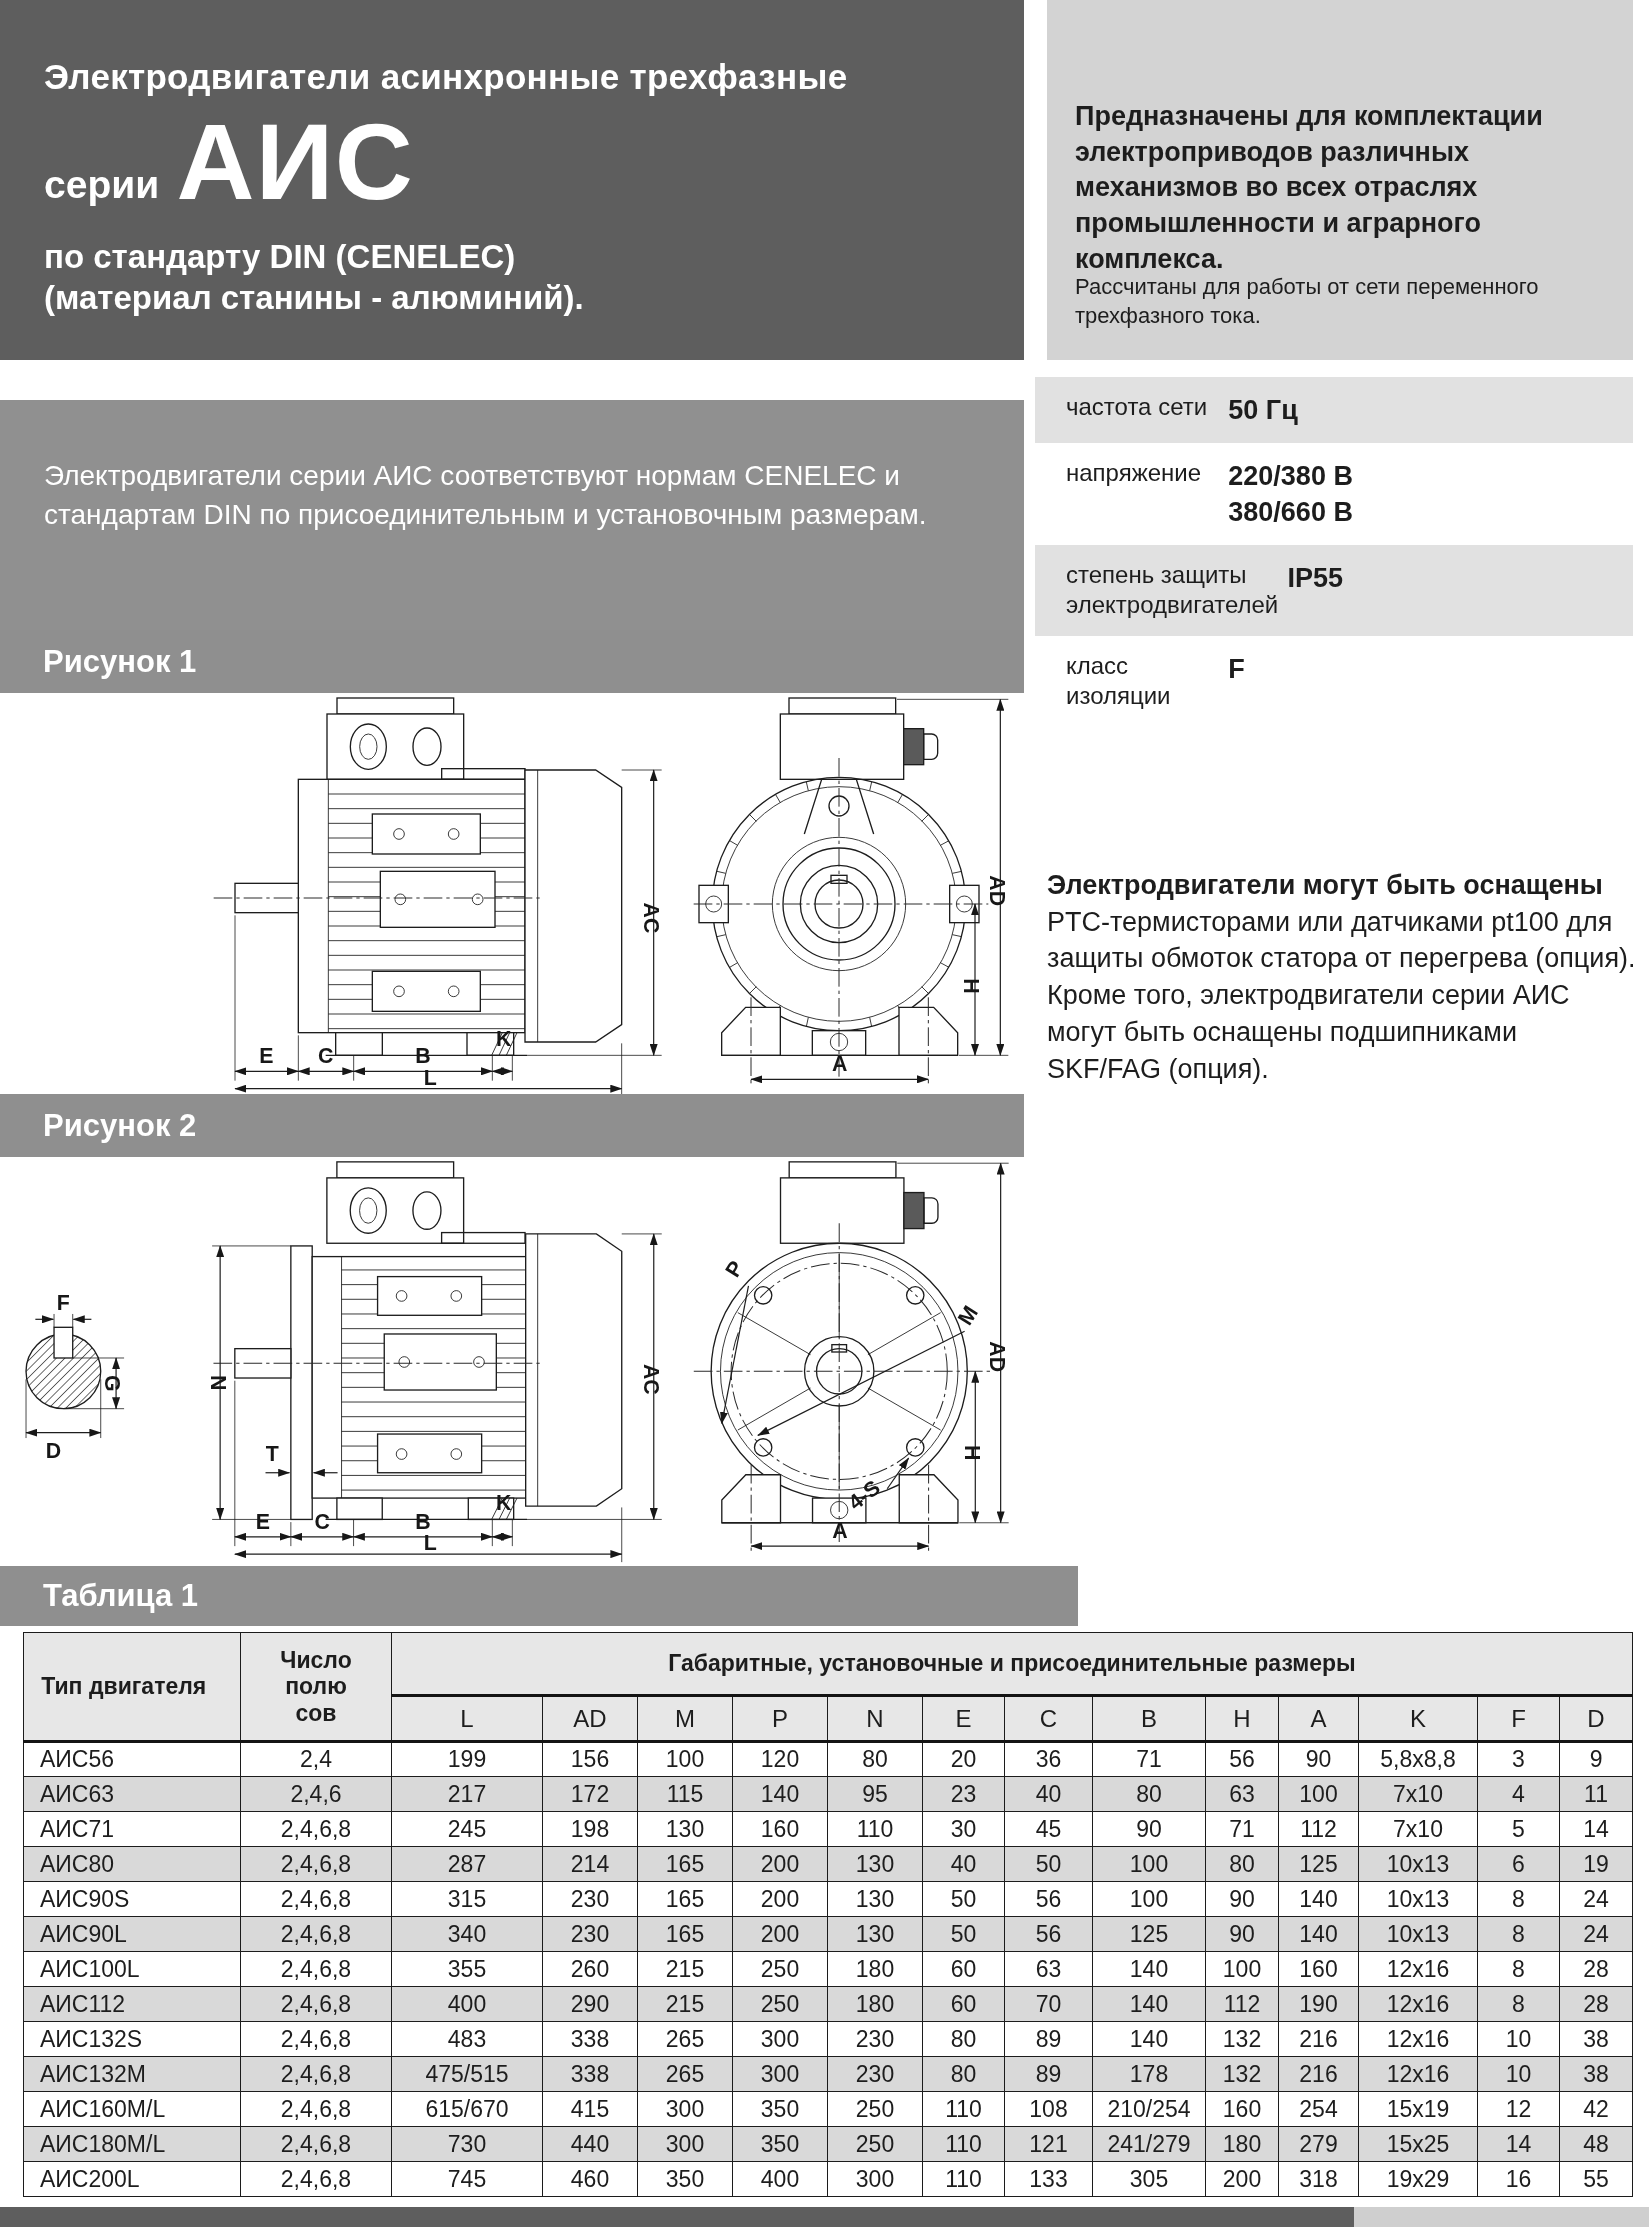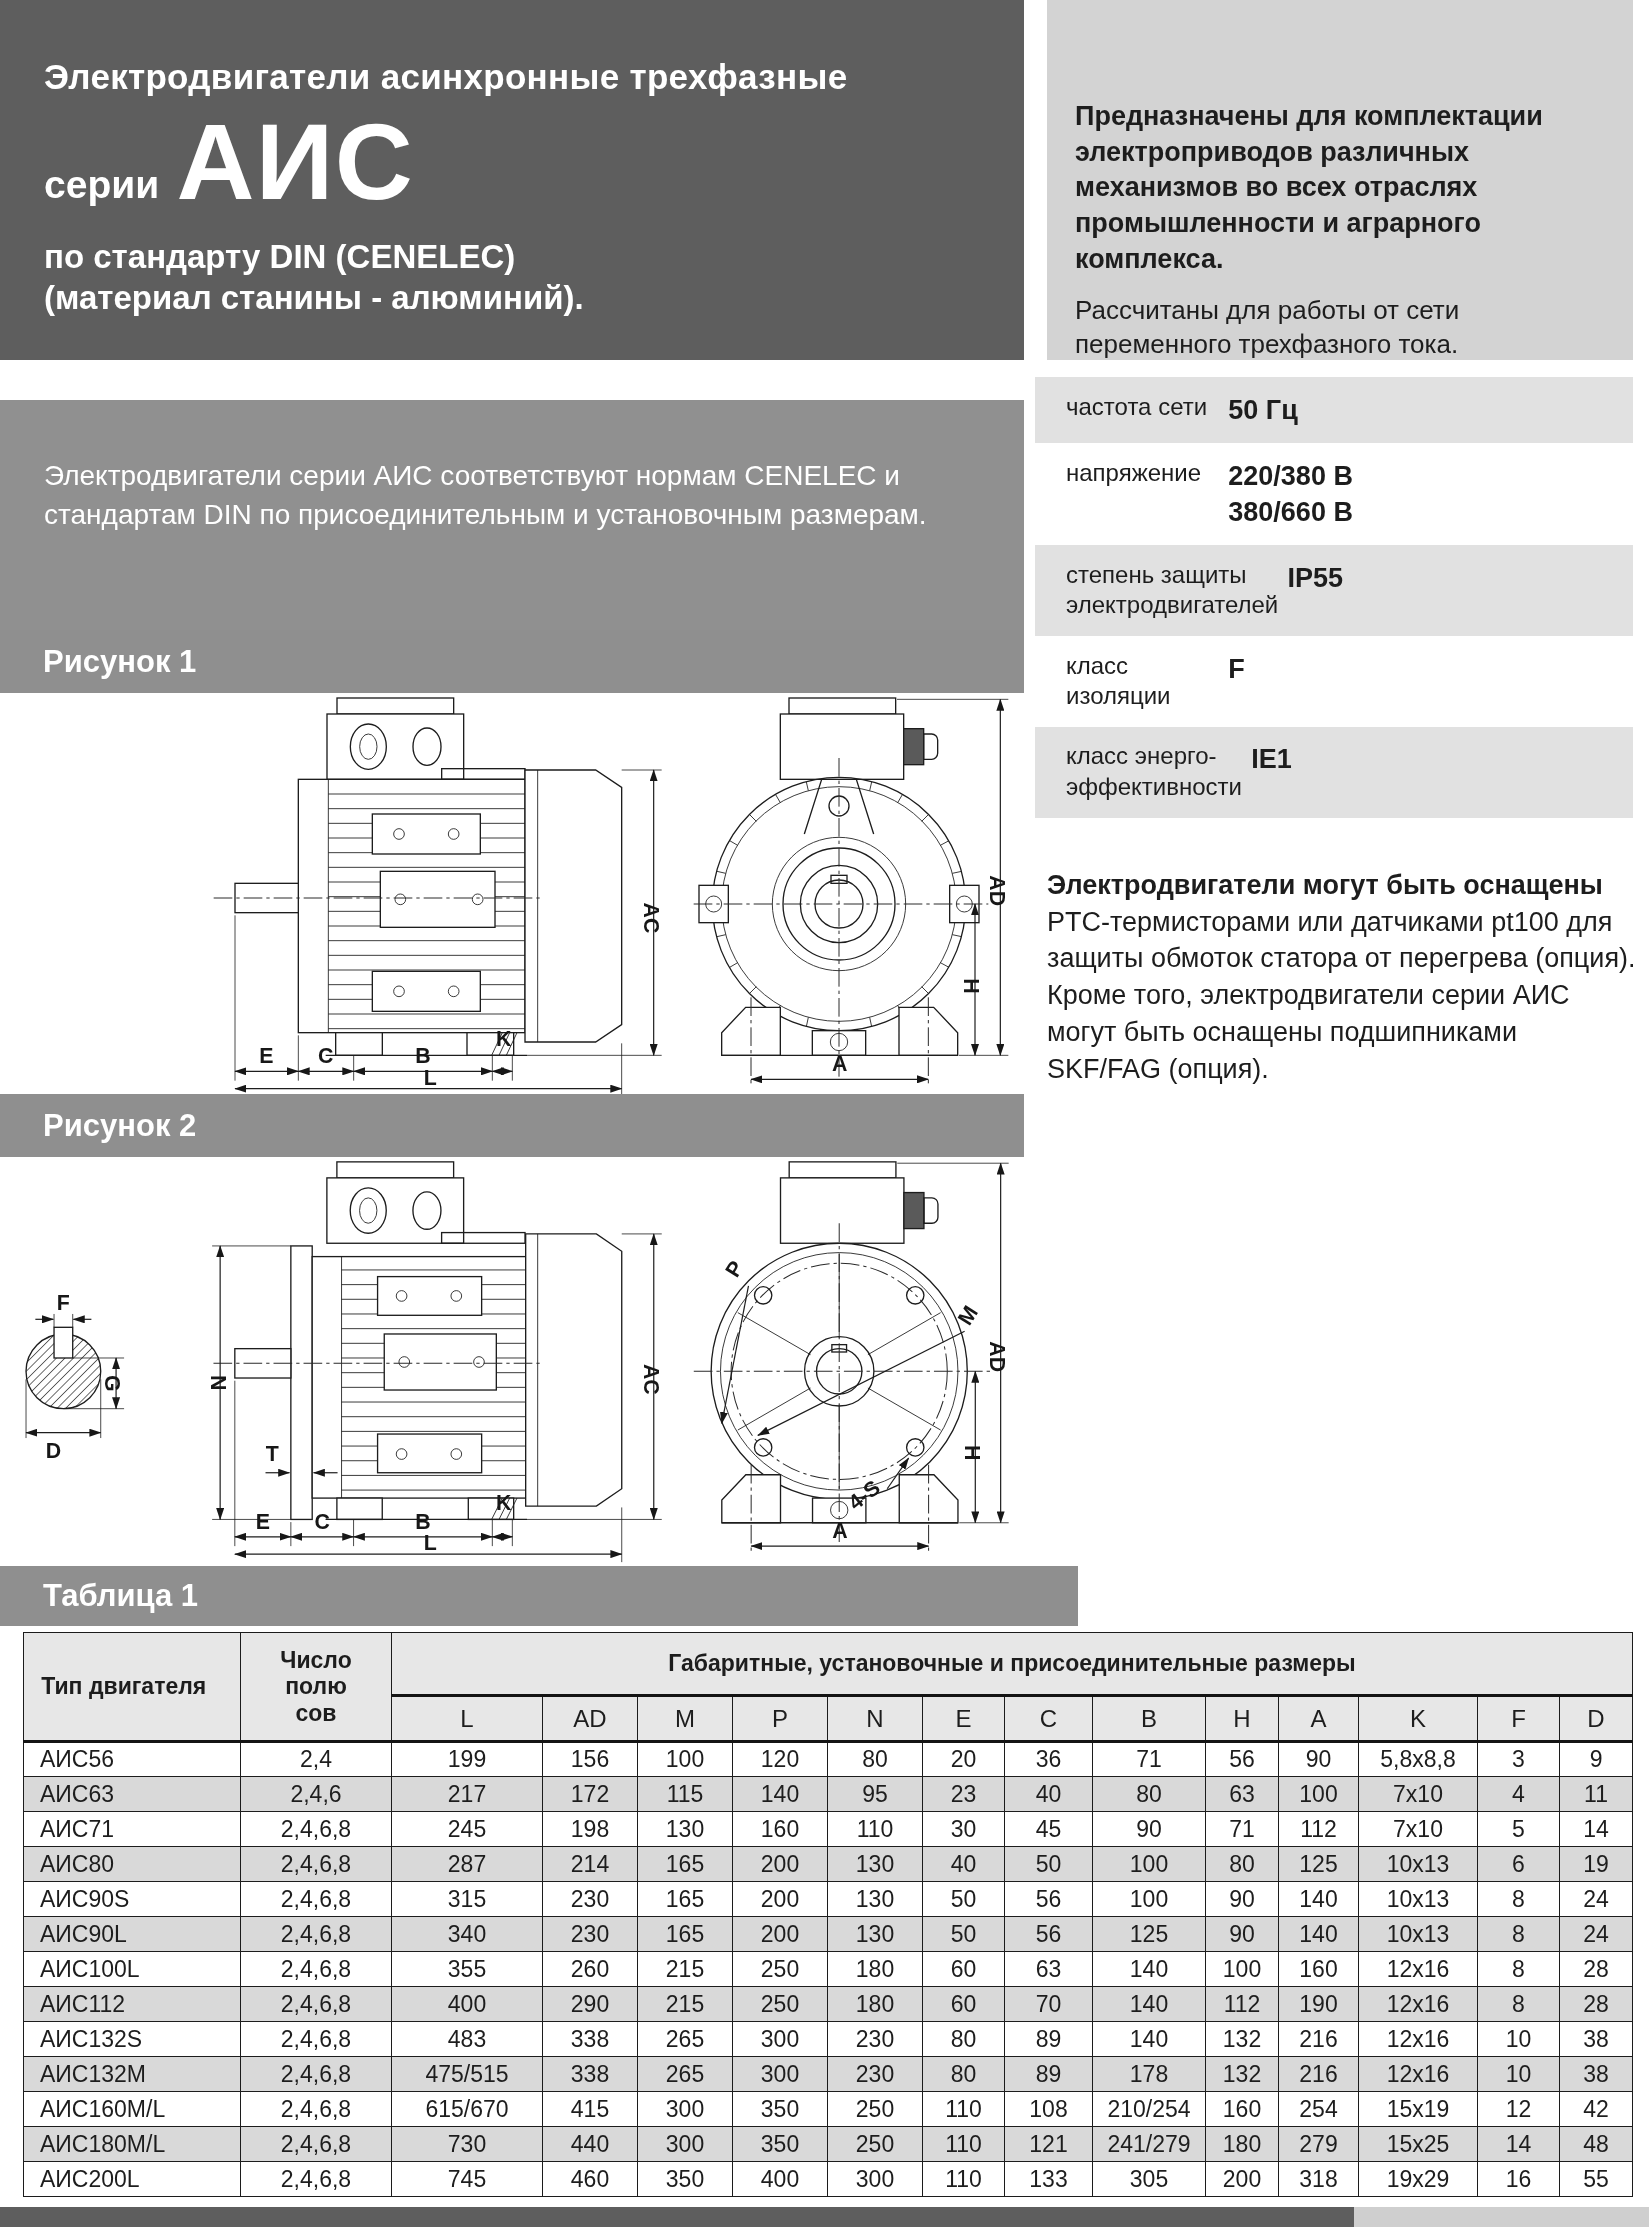--- a/index.html
+++ b/index.html
@@ -27,21 +27,21 @@
   .fig2-bar { left:0; top:1094px; width:1024px; height:63px; }
   .tbl-bar  { left:0; top:1566px; width:1078px; height:60px; }
 
   .fig-area { background:#ffffff; }
   #fig1-area { left:0; top:694px; width:1024px; height:402px; }
   #fig2-area { left:0; top:1159px; width:1024px; height:404px; }
 
   
   .right-box { left:1047px; top:0; width:586px; height:360px; background:#d3d3d3; }
   .purpose-bold { position:absolute; left:28px; top:72px; width:530px; font-size:27px; font-weight:bold; line-height:1.32; }
-  .purpose-text { position:absolute; left:28px; top:268px; width:530px; font-size:26px; line-height:1.3; }
+  .purpose-text { position:absolute; left:28px; top:251px; width:530px; font-size:22px; line-height:1.3; }
 
   .specs { left:1035px; top:377px; width:598px; }
   .spec-row { display:flex; align-items:flex-start; padding:14.7px 6.7px 14.7px 31px; }
   .spec-row.shaded { background:#e1e1e1; }
   .spec-label { flex:0 0 153px; font-size:24px; line-height:1.28; white-space:pre-line; }
   .spec-value { font-size:27px; font-weight:bold; line-height:1.35; white-space:pre-line; margin-left:9.3px; }
 
   .options-block { left:1047px; top:867px; width:590px; font-size:27px; line-height:1.36; color:#1d1d1d; }
   .options-block p { margin:0; }
 
@@ -107,25 +107,20 @@
 380/660 В</div>
       </div>
       <div class="spec-row shaded">
         <div class="spec-label">степень защиты
 электродвигателей</div>
         <div class="spec-value">IP55</div>
       </div>
       <div class="spec-row">
         <div class="spec-label">класс изоляции</div>
         <div class="spec-value">F</div>
-      </div>
-      <div class="spec-row shaded">
-        <div class="spec-label">класс энерго-
-эффективности</div>
-        <div class="spec-value">IE1</div>
       </div>
     </div>
 
   <div class="abs options-block">
     <p><b>Электродвигатели могут быть оснащены</b><span> PTC-термисторами или датчиками pt100 для защиты обмоток статора от перегрева (опция).</span></p>
     <p>Кроме того, электродвигатели серии АИС могут быть оснащены подшипниками SKF/FAG (опция).</p>
   </div>
 
   <div class="abs gray-bar fig1-bar">
       <span>Рисунок 1</span>

